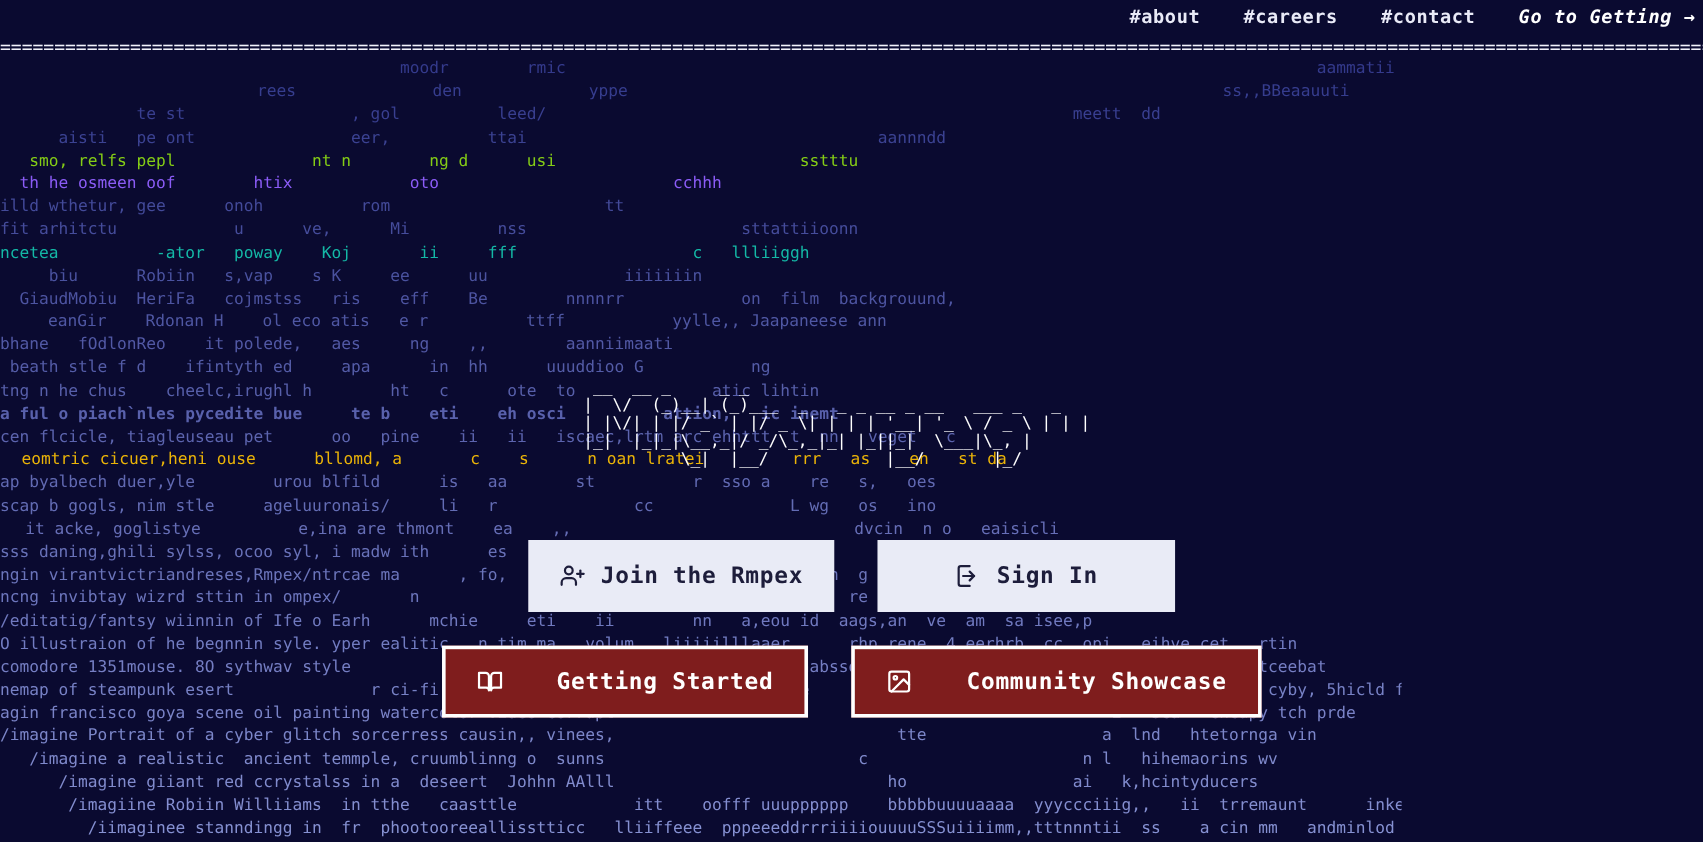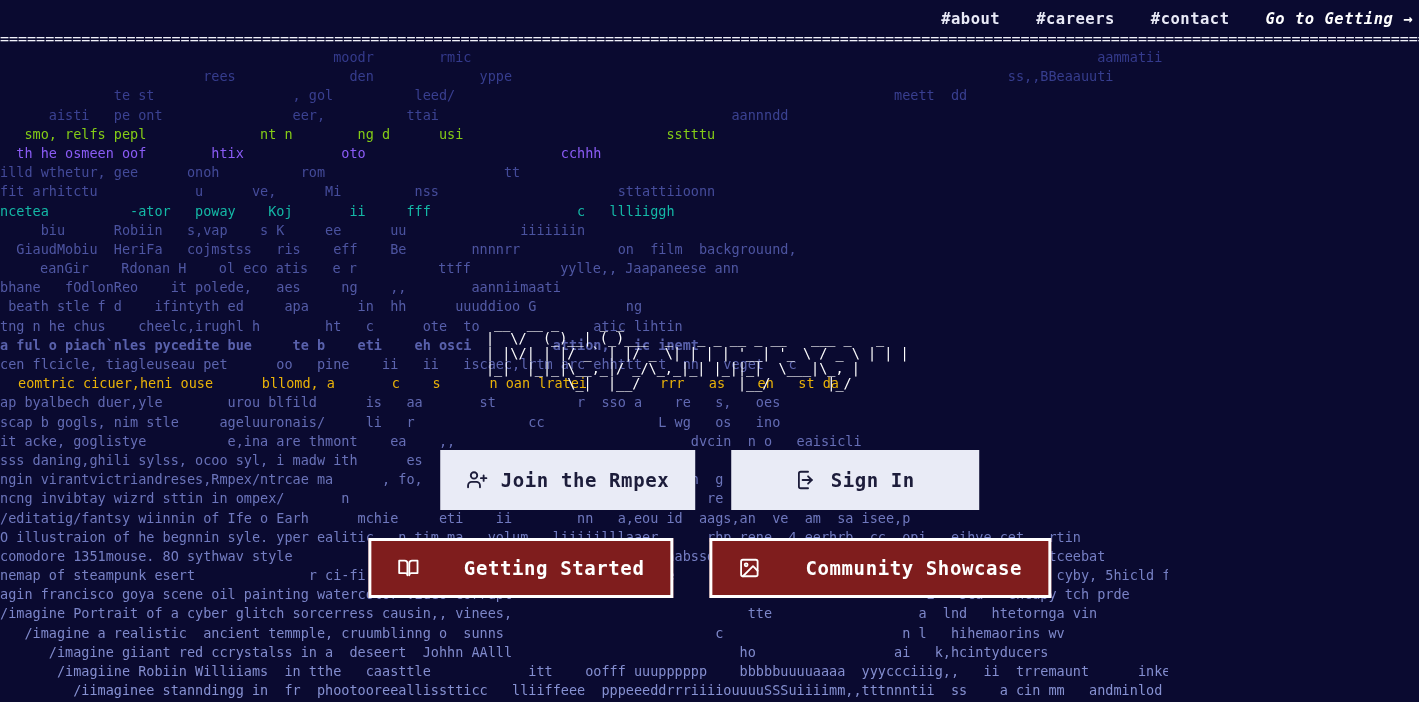--- a/index.html
+++ b/index.html
@@ -35,21 +35,21 @@
     color: #2a2f7a;
     height: 19.2px;
   }
 
   
   #topnav {
     position: absolute;
     left: 0; top: 0;
     width: 1419px; height: 28px;
     display: flex;
-    align-items: flex-end;
+    align-items: center;
     justify-content: flex-end;
     gap: 36px;
     padding-right: 6px;
     z-index: 30;
   }
   .nav-link {
     font-family: "DejaVu Sans Mono", monospace;
     font-size: 15.5px;
     font-weight: 700;
     color: #e9eaf7;
@@ -148,40 +148,40 @@
   .btn .icn { display: flex; align-items: center; }
   .btn .icn svg { display: block; }
 </style>
 </head>
 <body>
 
 <div id="stage">
 
   <div id="bg-layer">
       <div class="bg-line" style="color: rgb(52, 58, 140);">                                         moodr        rmic                                                                             aammatii</div>
-      <div class="bg-line" style="color: rgb(54, 61, 142);">                         rees              den             yppe                                                             ss,,BBeaauuti</div>
+      <div class="bg-line" style="color: rgb(54, 61, 142); margin-left: 11px;">                         rees              den             yppe                                                             ss,,BBeaauuti</div>
       <div class="bg-line" style="color: rgb(57, 63, 144);">              te st                 , gol          leed/                                                      meett  dd</div>
       <div class="bg-line" style="color: rgb(59, 66, 146);">      aisti   pe ont                eer,          ttai                                    aannndd</div>
       <div class="bg-line" style="color: #84cc16;">   smo, relfs pepl              nt n        ng d      usi                         sstttu</div>
       <div class="bg-line" style="color: #8b5cf6;">  th he osmeen oof        htix            oto                        cchhh</div>
       <div class="bg-line" style="color: rgb(67, 74, 153);">illd wthetur, gee      onoh          rom                      tt</div>
       <div class="bg-line" style="color: rgb(69, 76, 155);">fit arhitctu            u      ve,      Mi         nss                      sttattiioonn</div>
       <div class="bg-line" style="color: #14b8a6;">ncetea          -ator   poway    Koj       ii     fff                  c   llliiggh</div>
       <div class="bg-line" style="color: rgb(74, 82, 159);">     biu      Robiin   s,vap    s K     ee      uu              iiiiiiin</div>
       <div class="bg-line" style="color: rgb(77, 84, 161);">  GiaudMobiu  HeriFa   cojmstss   ris    eff    Be        nnnnrr            on  film  backgrouund,</div>
       <div class="bg-line" style="color: rgb(79, 87, 163); margin-left: 40px;">eanGir    Rdonan H    ol eco atis   e r          ttff           yylle,, Jaapaneese ann</div>
       <div class="bg-line" style="color: rgb(82, 89, 165);">bhane   fOdlonReo    it polede,   aes     ng    ,,        aanniimaati</div>
       <div class="bg-line" style="color: rgb(84, 92, 167);"> beath stle f d    ifintyth ed     apa      in  hh      uuuddioo G           ng</div>
       <div class="bg-line" style="color: rgb(87, 95, 170);">tng n he chus    cheelc,irughl h        ht   c      ote  to              atic lihtin</div>
       <div class="bg-line" style="color: rgb(89, 97, 172); font-weight: bold;">a ful o piach`nles pycedite bue     te b    eti    eh osci          attion,   ic inemt</div>
       <div class="bg-line" style="color: rgb(92, 100, 174);">cen flcicle, tiagleuseau pet      oo   pine    ii   ii   iscaec,lrtm arc ehhttt  t  nn   veget   c</div>
       <div class="bg-line" style="color: #eab308; padding-left: 18px;">eomtric cicuer,heni ouse      bllomd, a       c    s      n oan lratei         rrr   as    en   st da</div>
       <div class="bg-line" style="color: rgb(97, 105, 178);">ap byalbech duer,yle        urou blfild      is   aa       st          r  sso a    re   s,   oes</div>
       <div class="bg-line" style="color: rgb(99, 108, 180);">scap b gogls, nim stle     ageluuronais/     li   r              cc              L wg   os   ino</div>
-      <div class="bg-line" style="color: rgb(102, 110, 182);">it acke, goglistye          e,ina are thmont    ea    ,,                             dvcin  n o   eaisicli</div>
+      <div class="bg-line" style="color: rgb(102, 110, 182); margin-left: 21px;">it acke, goglistye          e,ina are thmont    ea    ,,                             dvcin  n o   eaisicli</div>
       <div class="bg-line" style="color: rgb(104, 113, 184);">sss daning,ghili sylss, ocoo syl, i madw ith      es      y     w        n     nM          LLiatz   l</div>
       <div class="bg-line" style="color: rgb(107, 116, 186);">ngin virantvictriandreses,Rmpex/ntrcae ma      , fo,    icf                   nK   a,n  g     ppeic  g_/</div>
       <div class="bg-line" style="color: rgb(109, 118, 189);">ncng invibtay wizrd sttin in ompex/       n                            n       nra ow  re    ju</div>
       <div class="bg-line" style="color: rgb(112, 121, 191);">/editatig/fantsy wiinnin of Ife o Earh      mchie     eti    ii        nn   a,eou id  aags,an  ve  am  sa isee,p</div>
       <div class="bg-line" style="color: rgb(114, 124, 193);">O illustraion of he begnnin syle. yper ealitic   n tim ma   volum   liiiiilllaaer,     rhp rene  4 eerhrb  cc  opi   eihve cet   rtin</div>
       <div class="bg-line" style="color: rgb(117, 126, 195);">comodore 1351mouse. 8O sythwav style           on cherpunk    nder,,              habssdner /  pppyoUU  ts   uo  e   un g mvisusetceebat</div>
       <div class="bg-line" style="color: rgb(119, 129, 197);">nemap of steampunk esert              r ci-fi science fctio her mmagic  occttanneee          bhoenserT    e  bbzz  oo  en   ape   cyby, 5hicld flg</div>
       <div class="bg-line" style="color: rgb(122, 131, 199);">agin francisco goya scene oil painting watercolor video corrupt                                                   i   sca   chcapy tch prde</div>
       <div class="bg-line" style="color: rgb(124, 134, 201);">/imagine Portrait of a cyber glitch sorcerress causin,, vinees,                             tte                  a  lnd   htetornga vin</div>
       <div class="bg-line" style="color: rgb(127, 137, 203);">   /imagine a realistic  ancient temmple, cruumblinng o  sunns                          c                      n l   hihemaorins wv</div>

